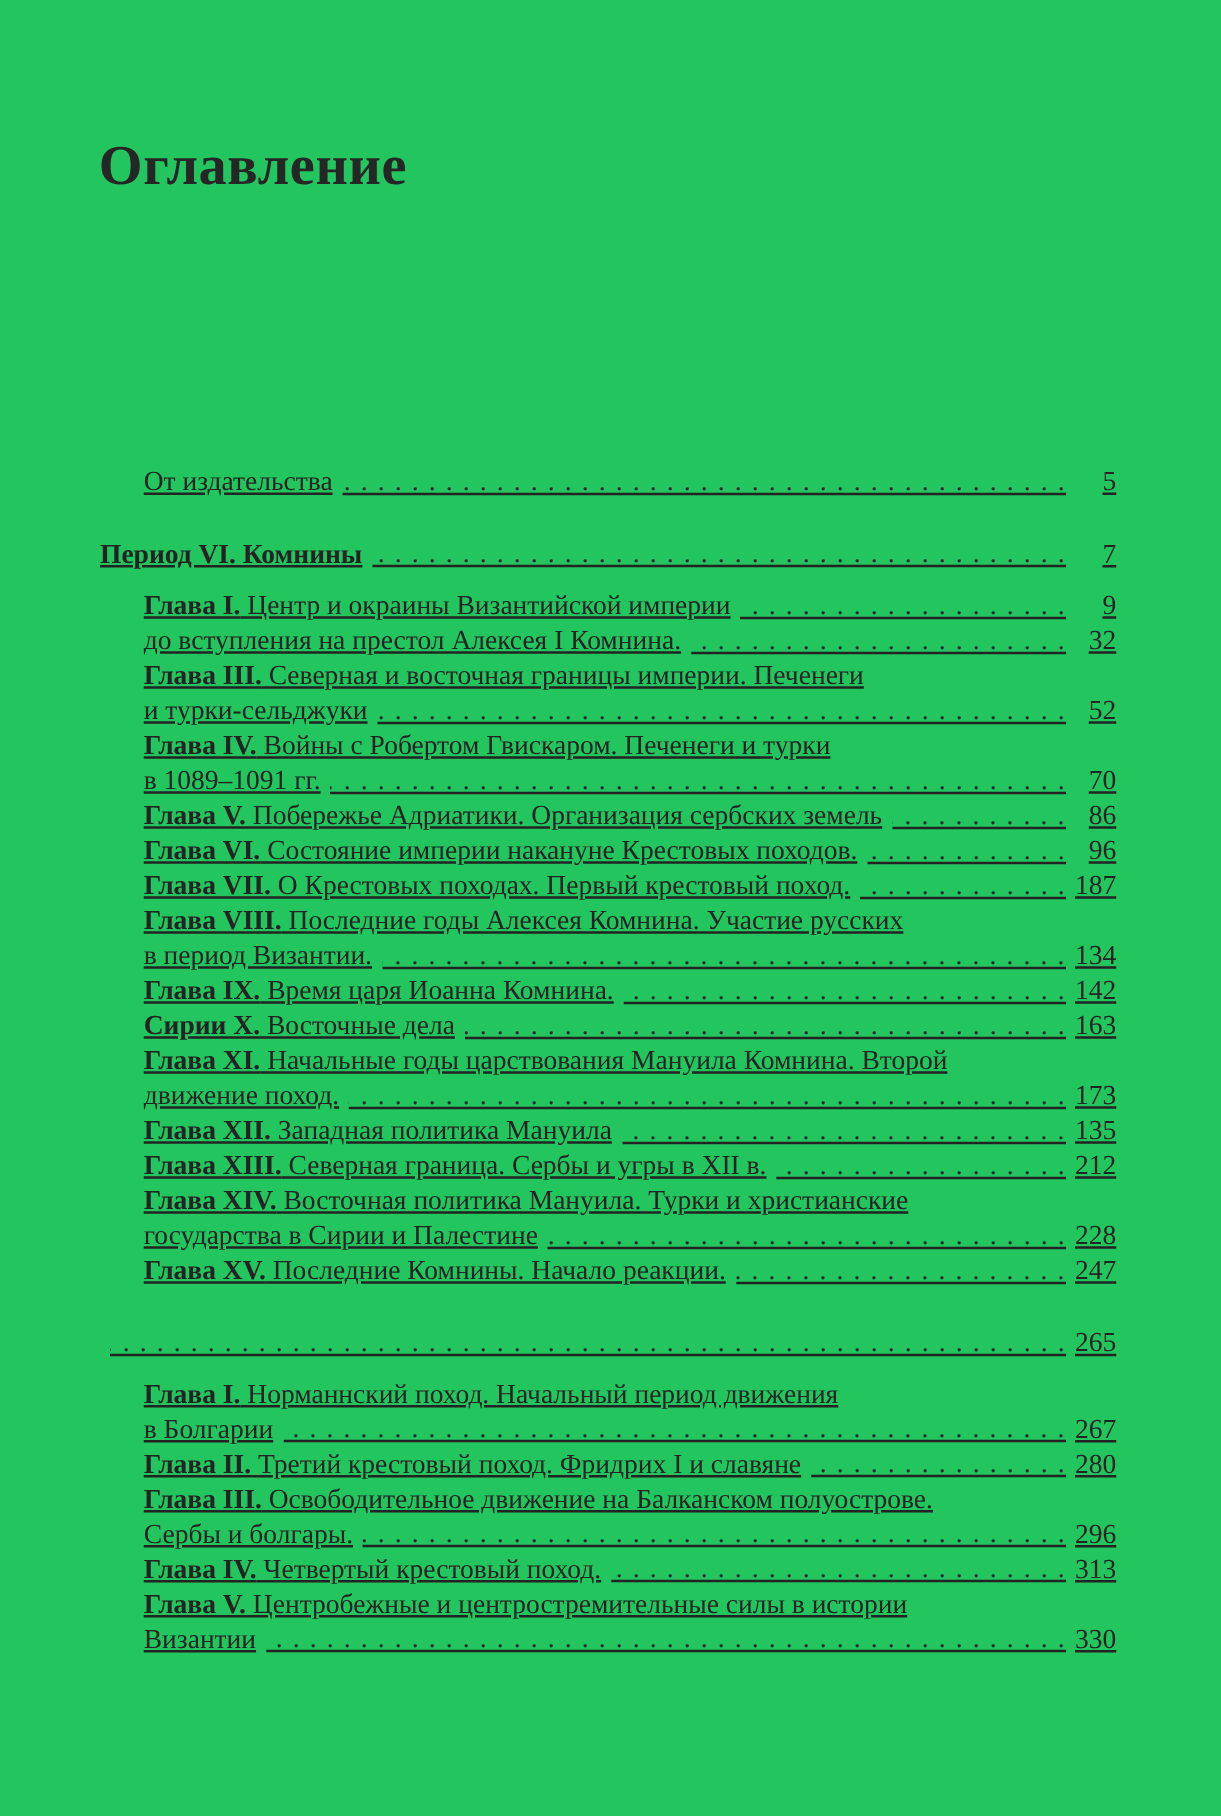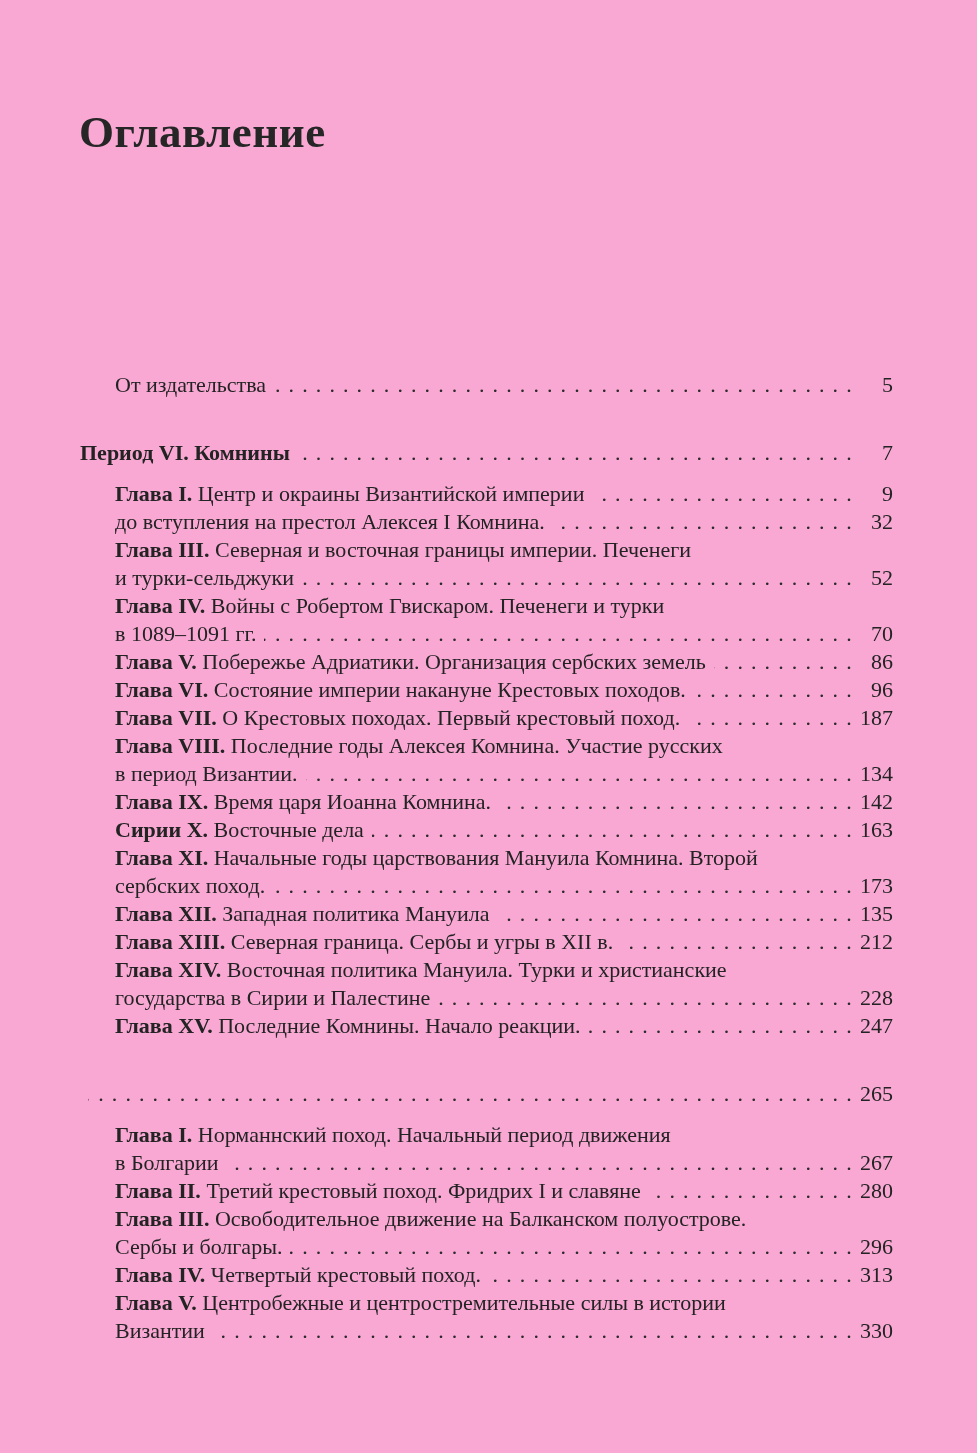--- a/index.html
+++ b/index.html
@@ -1,21 +1,21 @@
 <!DOCTYPE html>
 <html><head>
 <meta charset="utf-8">
 <style>
   * { box-sizing: border-box; }
   html, body { margin: 0; padding: 0; background: #ffffff; }
   .page {
     position: relative;
     width: 977px;
     height: 1453px;
-    background: #f9a8d4;
+    background: #22c55e;
     font-family: "Liberation Serif", "DejaVu Serif", serif;
     color: #232323;
     overflow: hidden;
   }
   .title {
     position: absolute;
     left: 79px;
     top: 108px;
     margin: 0;
     font-size: 45px;
@@ -26,23 +26,23 @@
   }
   .toc {
     position: absolute;
     left: 80px;
     top: 371px;
     width: 813px;
     font-size: 22px;
     line-height: 28px;
   }
   .entry.indent { padding-left: 35px; }
-  .entry.heading { margin-top: 40px; margin-bottom: 13px; }
+  .entry.heading { margin-top: 30px; margin-bottom: 13px; }
   .b { font-weight: 700; }
-  .line { display: flex; align-items: flex-start; }
+  .line { display: flex; align-items: flex-start; text-decoration: underline; }
   .txt { white-space: nowrap; flex-shrink: 0; }
   .leader {
     flex: 1 1 auto;
     min-width: 12px;
     overflow: hidden;
     white-space: nowrap;
     direction: rtl;
     letter-spacing: 1.3px;
     margin: 0 6px 0 8px;
     color: #2a2a2a;
@@ -146,21 +146,21 @@
           <span class="txt"><span class="b">Сирии X.</span> Восточные дела</span>
           <span class="leader">. . . . . . . . . . . . . . . . . . . . . . . . . . . . . . . . . . . . . . . . . . . . . . . . . . . . . . . . . . . . . . . . . . . . . . . . . . . . . . . . . . . . . . . . . . </span>
           <span class="pg">163</span>
         </div>
       </div>
       <div class="entry indent chapter">
         <div class="line">
           <span class="txt"><span class="b">Глава XI.</span> Начальные годы царствования Мануила Комнина. Второй</span>
         </div>
         <div class="line">
-          <span class="txt">сербских поход.</span>
+          <span class="txt">движение поход.</span>
           <span class="leader">. . . . . . . . . . . . . . . . . . . . . . . . . . . . . . . . . . . . . . . . . . . . . . . . . . . . . . . . . . . . . . . . . . . . . . . . . . . . . . . . . . . . . . . . . . </span>
           <span class="pg">173</span>
         </div>
       </div>
       <div class="entry indent chapter">
         <div class="line">
           <span class="txt"><span class="b">Глава XII.</span> Западная политика Мануила</span>
           <span class="leader">. . . . . . . . . . . . . . . . . . . . . . . . . . . . . . . . . . . . . . . . . . . . . . . . . . . . . . . . . . . . . . . . . . . . . . . . . . . . . . . . . . . . . . . . . . </span>
           <span class="pg">135</span>
         </div>

